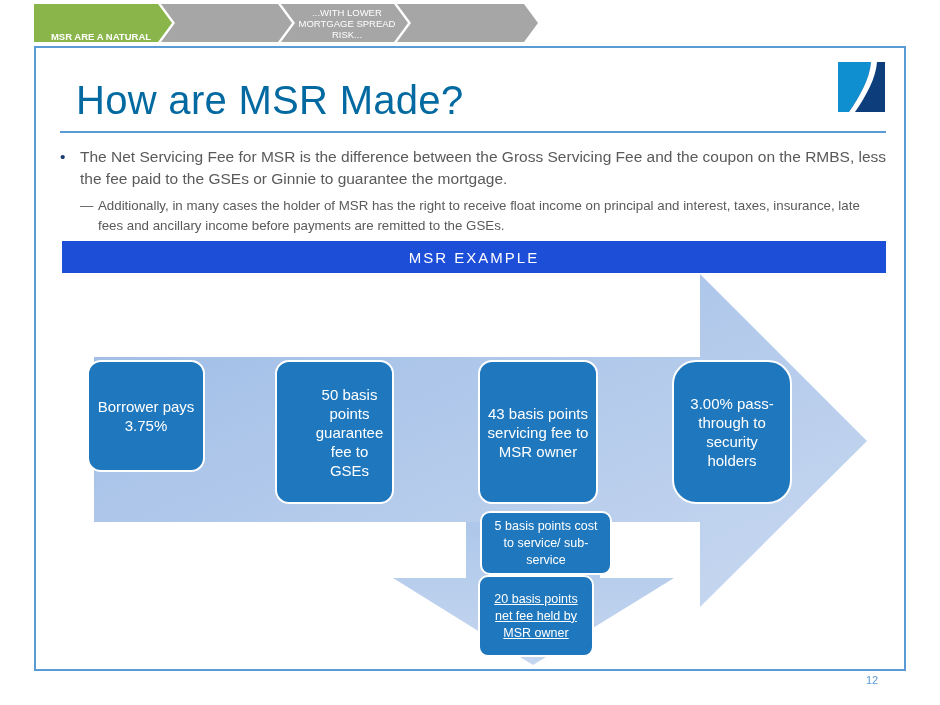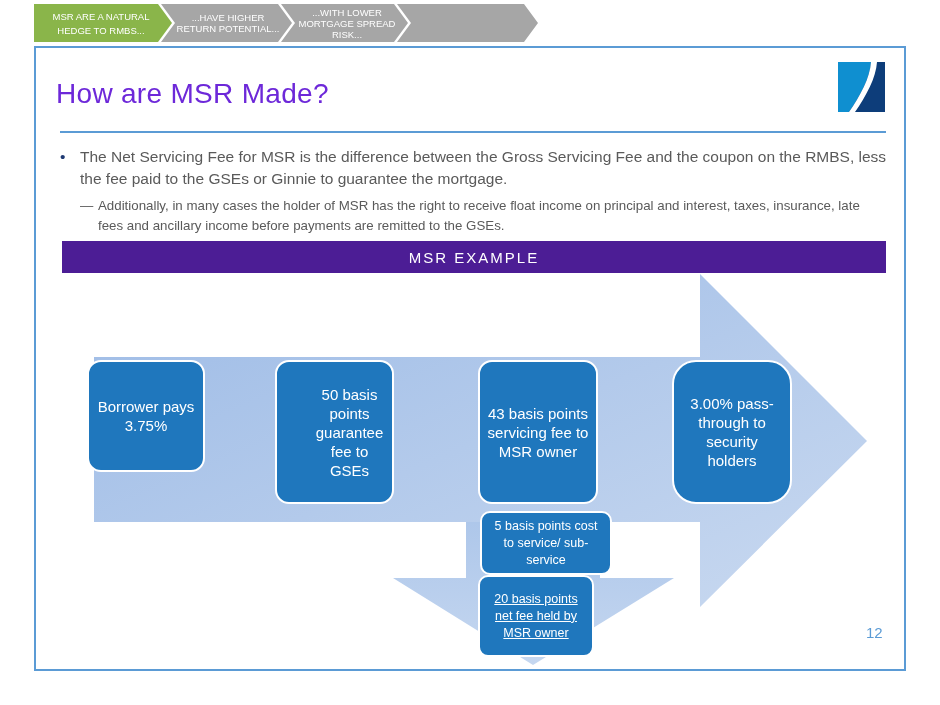--- a/index.html
+++ b/index.html
@@ -3,55 +3,55 @@
   <meta charset="utf-8">
   <style>
     html, body { margin:0; padding:0; }
     body { width:940px; height:705px; background:#ffffff; position:relative; overflow:hidden;
            font-family:"Liberation Sans", "DejaVu Sans", sans-serif; }
     .crumbs { position:absolute; left:34px; top:4px; height:38px; width:520px; }
     .crumb { position:absolute; top:0; height:38px; display:flex; align-items:center; justify-content:center;
              text-align:center; color:#ffffff; font-size:9.5px; line-height:11px; text-transform:uppercase; }
     .crumb span { display:block; }
     .frame { position:absolute; left:34px; top:46px; width:868px; height:621px; border:2px solid #5b9bd5; box-sizing:content-box; }
-    .title { position:absolute; left:56px; top:78px; font-size:28px; color:#6d28d9; letter-spacing:0.3px; margin:0; font-weight:normal; }
+    .title { position:absolute; left:76px; top:78px; font-size:40px; color:#0369a1; letter-spacing:0.3px; margin:0; font-weight:normal; }
     .divider { position:absolute; left:60px; top:131px; width:826px; height:2px; background:#5b9bd5; }
     .logo { position:absolute; left:838px; top:62px; width:47px; height:50px; }
     .bullet1 { position:absolute; left:62px; top:146px; width:830px; font-size:15.5px; line-height:22px; color:#5a5a5a; }
     .bullet1 .dot { position:absolute; left:-2px; top:0; color:#1f3a73; }
     .bullet1 .txt { display:block; padding-left:18px; }
     .bullet2 { position:absolute; left:80px; top:196px; width:800px; font-size:13.3px; line-height:20px; color:#5a5a5a; }
     .bullet2 .dash { position:absolute; left:0; top:0; }
     .bullet2 .txt { display:block; padding-left:18px; }
-    .banner { position:absolute; left:62px; top:241px; width:824px; height:32px; background:#4c1d95; color:#ffffff;
+    .banner { position:absolute; left:62px; top:241px; width:824px; height:32px; background:#1d4ed8; color:#ffffff;
               display:flex; align-items:center; justify-content:center; font-size:15px; letter-spacing:2px; }
     .diagram { position:absolute; left:0; top:0; width:940px; height:705px; }
     .box { position:absolute; background:#1f77bd; border:2px solid #ffffff; border-radius:14px; color:#ffffff;
            display:flex; align-items:center; justify-content:center; text-align:center; box-sizing:border-box;
            font-size:15px; line-height:19px; padding:0 6px; }
     .box.small { font-size:12.5px; line-height:17px; border-radius:10px; }
-    .page-num { position:absolute; left:866px; top:624px; font-size:15px; color:#5b9bd5; }
+    .page-num { position:absolute; left:866px; top:674px; font-size:11px; color:#5b9bd5; }
   </style>
 </head>
 <body>
 
 <div class="crumbs">
   <svg width="520" height="38" style="position:absolute;left:0;top:0">
     <polygon points="0,0 124,0 138,19 124,38 0,38" fill="#8ab54a"></polygon>
     <polygon points="127,0 244,0 258,19 244,38 127,38 141,19" fill="#a6a6a6"></polygon>
     <polygon points="247,0 360,0 374,19 360,38 247,38 261,19" fill="#a6a6a6"></polygon>
     <polygon points="363,0 490,0 504,19 490,38 363,38 377,19" fill="#a6a6a6"></polygon>
   </svg>
-  <div class="crumb" style="left:2px;width:130px;font-weight:normal;">
+  <div class="crumb" style="left:2px;width:130px;font-weight:bold;margin-top:20px;">
     <div>
         <span>MSR ARE A NATURAL</span>
         <span style="margin-top:3px">HEDGE TO RMBS...</span>
       </div>
   </div>
-  <div class="crumb" style="left:140px;width:108px;">
+  <div class="crumb" style="left:140px;width:108px;margin-top:32px;">
     <div>
         <span>...HAVE HIGHER</span>
         <span>RETURN POTENTIAL...</span>
       </div>
   </div>
   <div class="crumb" style="left:260px;width:106px;">
     <div>
         <span>...WITH LOWER</span>
         <span>MORTGAGE SPREAD</span>
         <span>RISK...</span>

